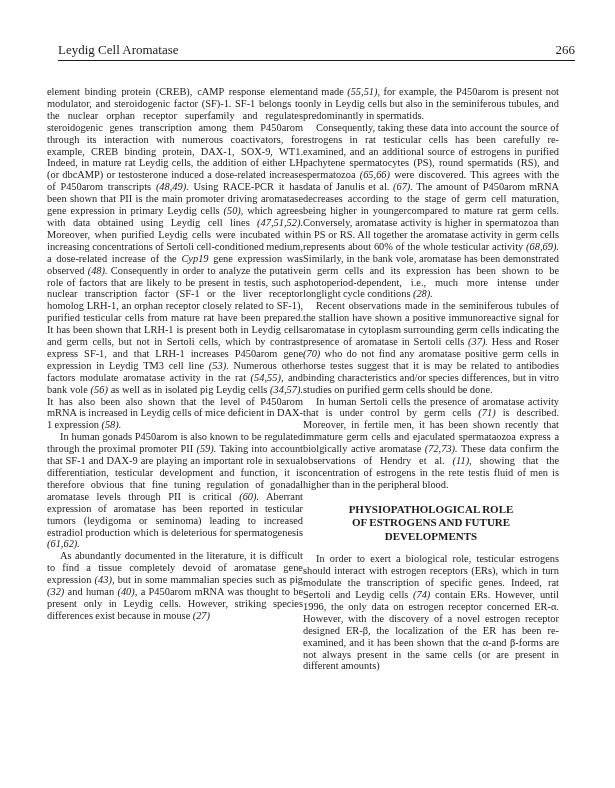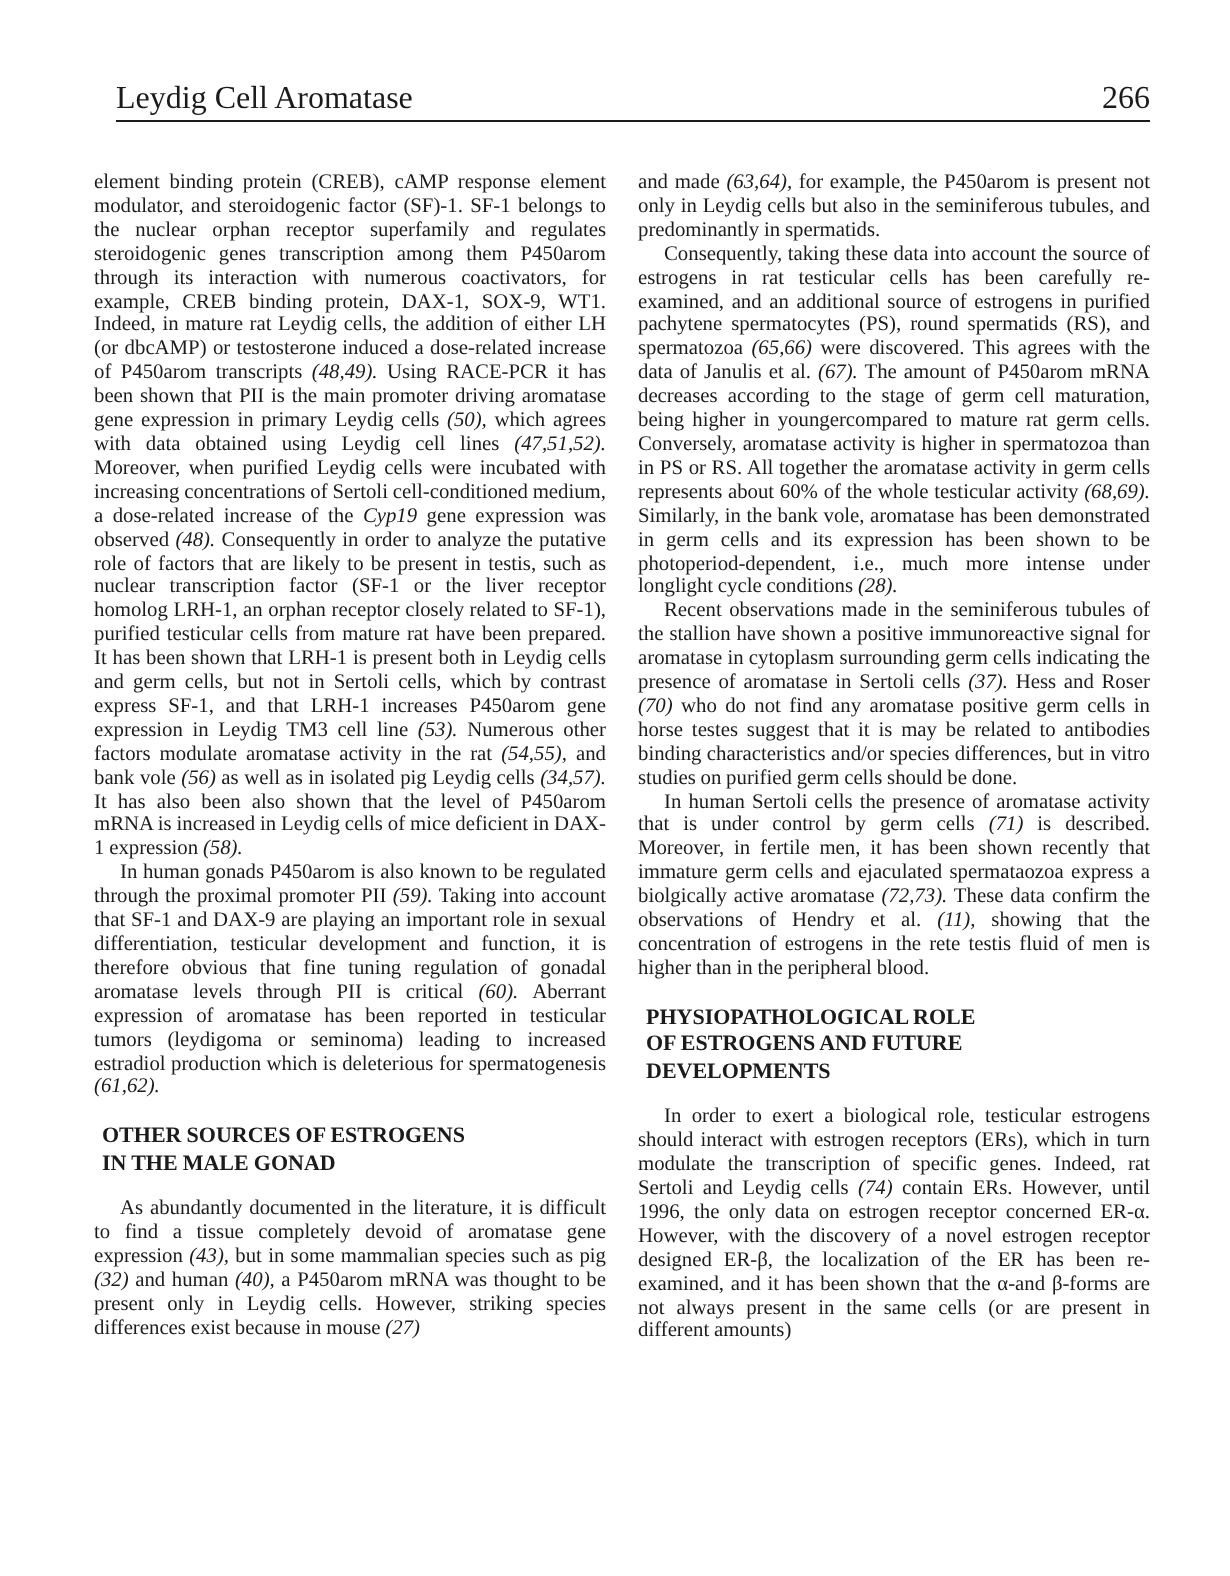--- a/index.html
+++ b/index.html
@@ -18,32 +18,32 @@
     overflow: hidden;
   }
   .running-header {
     position: absolute;
     left: 58px;
     top: 44px;
     width: 517px;
     display: flex;
     justify-content: space-between;
     align-items: flex-end;
-    font-size: 16px;
+    font-size: 13px;
     line-height: 12px;
     border-bottom: 1.2px solid #1b1b1b;
     padding-bottom: 4px;
   }
   .body-columns {
     position: absolute;
     left: 47px;
     top: 86px;
     width: 524px;
     display: flex;
-    gap: 16px;
+    gap: 0;
   }
   .col {
     flex: 0 0 256px;
     width: 256px;
     font-size: 10.4px;
     line-height: 11.9px;
     text-align: justify;
     hyphens: none;
     word-spacing: -0.2px;
   }
@@ -51,45 +51,44 @@
     margin: 0;
     padding: 0;
   }
   .col p.indent {
     text-indent: 13px;
   }
   .col h2 {
     font-size: 11px;
     line-height: 13.5px;
     font-weight: bold;
-    text-align: left;
+    text-align: center;
     margin: 12px 4px 10px 4px;
     padding: 0;
   }
   .col em {
     font-style: italic;
   }
 </style>
 </head>
 <body>
 
 <div class="page">
   <div class="running-header">
     <span>Leydig Cell Aromatase</span>
     <span>266</span>
   </div>
   <div class="body-columns">
     <div class="col">
         <p><span>element binding protein (CREB), cAMP response element modulator, and steroidogenic factor (SF)-1. SF-1 belongs to the nuclear orphan receptor superfamily and regulates steroidogenic genes transcription among them P450arom through its interaction with numerous coactivators, for example, CREB binding protein, DAX-1, SOX-9, WT1. Indeed, in mature rat Leydig cells, the addition of either LH (or dbcAMP) or testosterone induced a dose-related increase of P450arom transcripts </span><em>(48,49).</em><span> Using RACE-PCR it has been shown that PII is the main promoter driving aromatase gene expression in primary Leydig cells </span><em>(50),</em><span> which agrees with data obtained using Leydig cell lines </span><em>(47,51,52).</em><span> Moreover, when purified Leydig cells were incubated with increasing concentrations of Sertoli cell-conditioned medium, a dose-related increase of the </span><em>Cyp19</em><span> gene expression was observed </span><em>(48).</em><span> Consequently in order to analyze the putative role of factors that are likely to be present in testis, such as nuclear transcription factor (SF-1 or the liver receptor homolog LRH-1, an orphan receptor closely related to SF-1), purified testicular cells from mature rat have been prepared. It has been shown that LRH-1 is present both in Leydig cells and germ cells, but not in Sertoli cells, which by contrast express SF-1, and that LRH-1 increases P450arom gene expression in Leydig TM3 cell line </span><em>(53).</em><span> Numerous other factors modulate aromatase activity in the rat </span><em>(54,55),</em><span> and bank vole </span><em>(56)</em><span> as well as in isolated pig Leydig cells </span><em>(34,57).</em><span> It has also been also shown that the level of P450arom mRNA is increased in Leydig cells of mice deficient in DAX-1 expression </span><em>(58).</em></p>
         <p class="indent"><span>In human gonads P450arom is also known to be regulated through the proximal promoter PII </span><em>(59).</em><span> Taking into account that SF-1 and DAX-9 are playing an important role in sexual differentiation, testicular development and function, it is therefore obvious that fine tuning regulation of gonadal aromatase levels through PII is critical </span><em>(60).</em><span> Aberrant expression of aromatase has been reported in testicular tumors (leydigoma or seminoma) leading to increased estradiol production which is deleterious for spermatogenesis </span><em>(61,62).</em></p>
-        <h2>OTHER SOURCES OF ESTROGENS<br>IN THE MALE GONAD</h2>
         <p class="indent"><span>As abundantly documented in the literature, it is difficult to find a tissue completely devoid of aromatase gene expression </span><em>(43),</em><span> but in some mammalian species such as pig </span><em>(32)</em><span> and human </span><em>(40),</em><span> a P450arom mRNA was thought to be present only in Leydig cells. However, striking species differences exist because in mouse </span><em>(27)</em></p>
       </div>
     <div class="col">
-        <p><span>and made </span><em>(63,64),</em><span> for example, the P450arom is present not only in Leydig cells but also in the seminiferous tubules, and predominantly in spermatids.</span></p>
+        <p><span>and made </span><em>(55,51),</em><span> for example, the P450arom is present not only in Leydig cells but also in the seminiferous tubules, and predominantly in spermatids.</span></p>
         <p class="indent"><span>Consequently, taking these data into account the source of estrogens in rat testicular cells has been carefully re-examined, and an additional source of estrogens in purified pachytene spermatocytes (PS), round spermatids (RS), and spermatozoa </span><em>(65,66)</em><span> were discovered. This agrees with the data of Janulis et al. </span><em>(67).</em><span> The amount of P450arom mRNA decreases according to the stage of germ cell maturation, being higher in youngercompared to mature rat germ cells. Conversely, aromatase activity is higher in spermatozoa than in PS or RS. All together the aromatase activity in germ cells represents about 60% of the whole testicular activity </span><em>(68,69).</em><span> Similarly, in the bank vole, aromatase has been demonstrated in germ cells and its expression has been shown to be photoperiod-dependent, i.e., much more intense under longlight cycle conditions </span><em>(28).</em></p>
         <p class="indent"><span>Recent observations made in the seminiferous tubules of the stallion have shown a positive immunoreactive signal for aromatase in cytoplasm surrounding germ cells indicating the presence of aromatase in Sertoli cells </span><em>(37).</em><span> Hess and Roser </span><em>(70)</em><span> who do not find any aromatase positive germ cells in horse testes suggest that it is may be related to antibodies binding characteristics and/or species differences, but in vitro studies on purified germ cells should be done.</span></p>
         <p class="indent"><span>In human Sertoli cells the presence of aromatase activity that is under control by germ cells </span><em>(71)</em><span> is described. Moreover, in fertile men, it has been shown recently that immature germ cells and ejaculated spermataozoa express a biolgically active aromatase </span><em>(72,73).</em><span> These data confirm the observations of Hendry et al. </span><em>(11),</em><span> showing that the concentration of estrogens in the rete testis fluid of men is higher than in the peripheral blood.</span></p>
         <h2>PHYSIOPATHOLOGICAL ROLE<br>OF ESTROGENS AND FUTURE<br>DEVELOPMENTS</h2>
         <p class="indent"><span>In order to exert a biological role, testicular estrogens should interact with estrogen receptors (ERs), which in turn modulate the transcription of specific genes. Indeed, rat Sertoli and Leydig cells </span><em>(74)</em><span> contain ERs. However, until 1996, the only data on estrogen receptor concerned ER-α. However, with the discovery of a novel estrogen receptor designed ER-β, the localization of the ER has been re-examined, and it has been shown that the α-and β-forms are not always present in the same cells (or are present in different amounts)</span></p>
       </div>
   </div>
 </div>
 
 </body></html>

